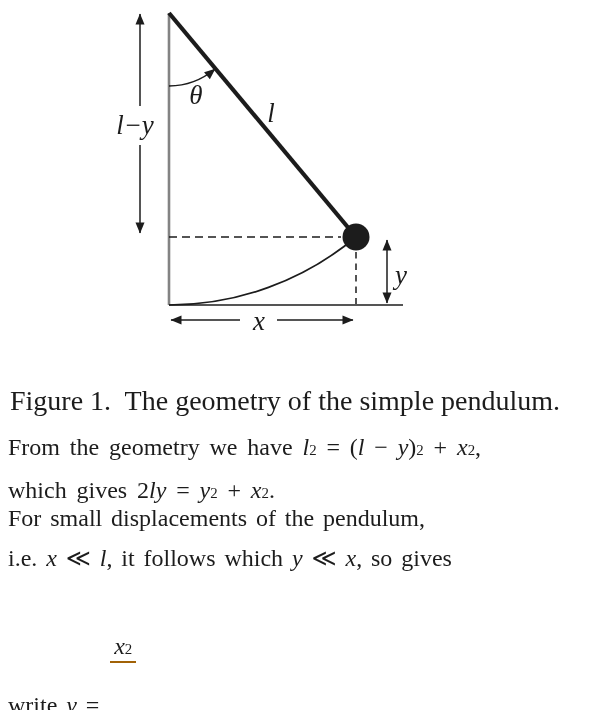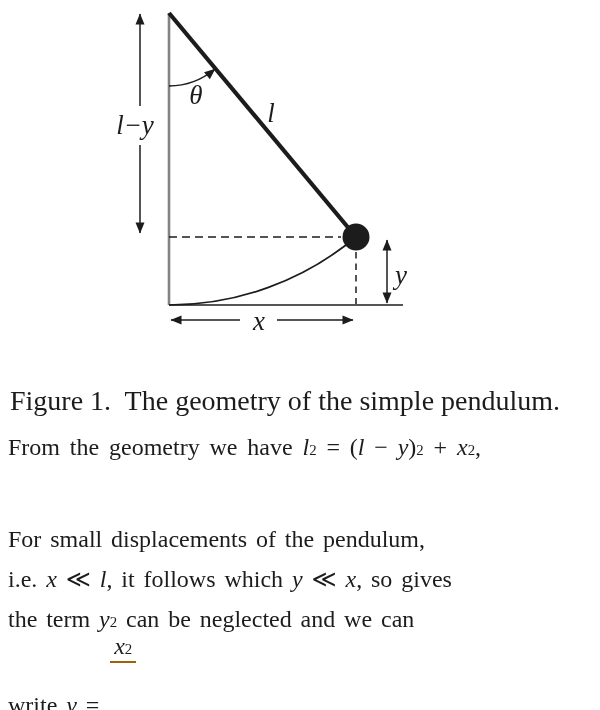--- a/index.html
+++ b/index.html
@@ -36,21 +36,21 @@
     white-space: nowrap;
   }
   .para {
     position: absolute;
     left: 8px;
     width: 592px;
     font-size: 24px;
     line-height: 40px;
   }
   .p1 { top: 427px; word-spacing: 0.16em; }
-  .p2 { top: 519px; word-spacing: 0.12em; }
+  .p2 { top: 498px; word-spacing: 0.12em; }
   .p2b { top: 633px; word-spacing: 0.12em; }
   .tline { white-space: nowrap; }
   .rm { font-style: normal; }
   .it { font-style: italic; }
   .sup {
     font-size: 0.62em;
     vertical-align: 0.62em;
     font-style: normal;
   }
   .frac {
@@ -109,23 +109,23 @@
   <text x="196" y="104" text-anchor="middle" class="fig-label">θ</text>
   <text x="271" y="122" text-anchor="middle" class="fig-label">l</text>
   <text x="401" y="284" text-anchor="middle" class="fig-label">y</text>
   <text x="259" y="330" text-anchor="middle" class="fig-label">x</text>
 </svg>
 
 <div class="caption">Figure 1.&nbsp; The geometry of the simple pendulum.</div>
 
 <div class="para p1">
   <div class="tline"><span class="rm">From the geometry we have </span><span class="it">l</span><sup class="sup" style="vertical-align: baseline;">2</sup><span class="rm"> = (</span><span class="it">l</span><span class="rm"> − </span><span class="it">y</span><span class="rm">)</span><sup class="sup" style="vertical-align: baseline;">2</sup><span class="rm"> + </span><span class="it">x</span><sup class="sup" style="vertical-align: baseline;">2</sup><span class="rm">,</span></div>
+  <div class="tline"><span class="rm">which gives </span><span class="rm">2</span><span class="it">ly</span><span class="rm"> = </span><span class="it">y</span><sup class="sup" style="vertical-align: baseline;">2</sup><span class="rm"> + </span><span class="it">x</span><sup class="sup" style="vertical-align: baseline;">2</sup><span class="rm">.</span></div>
 </div>
 
 <div class="para p2">
   <div class="tline"><span class="rm">For small displacements of the pendulum,</span></div>
   <div class="tline"><span class="rm">i.e. </span><span class="it">x</span><span class="rm"> ≪ </span><span class="it">l</span><span class="rm">, it follows which </span><span class="it">y</span><span class="rm"> ≪ </span><span class="it">x</span><span class="rm">, so gives</span></div>
-  <div class="tline"><span class="rm">the term </span><span class="it">y</span><sup class="sup" style="vertical-align: baseline;">2</sup><span class="rm"> can be neglected and we can</span></div>
 </div>
 
 <div class="para p2b">
   <div class="tline"><span class="rm">write </span><span class="it">y</span><span class="rm"> = </span><span class="frac"><span class="num"><span class="it">x</span><sup class="sup" style="vertical-align: baseline;">2</sup></span><span class="den"><span class="rm">2</span><span class="it">l</span></span></span><span class="rm">.</span></div>
 </div>
 
 </body></html>

